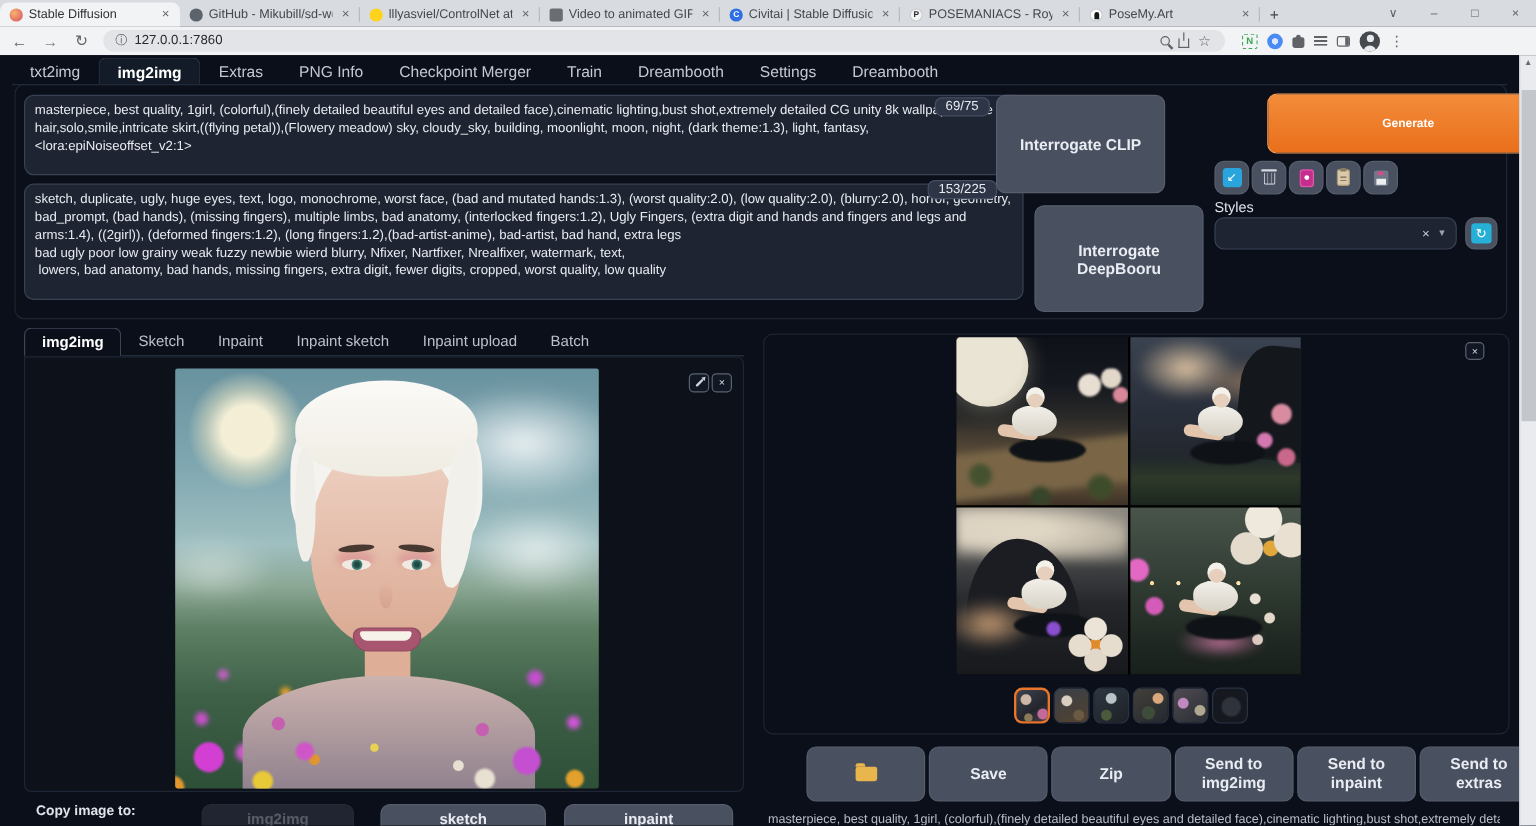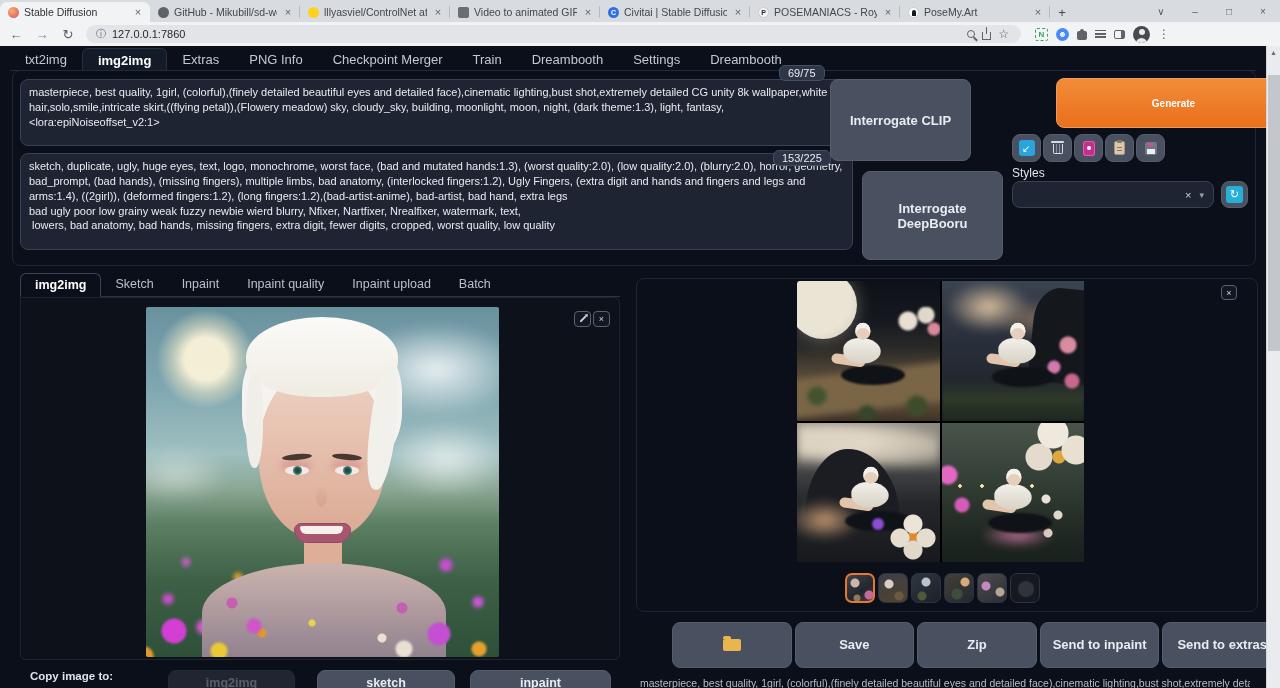--- a/index.html
+++ b/index.html
@@ -57,21 +57,21 @@
   .sect-border { position:absolute; border:1px solid #1c2634; border-radius:8px; pointer-events:none; }
 
   .navrow { position:absolute; left:10px; top:2px; right:10px; height:23px; display:flex; border-bottom:1px solid #202a38; }
   .navtab { padding:4px 15px; font-size:13px; color:#c3c9d4; }
   .navtab.active { color:#ffffff; font-weight:bold; background:#141b28; border:1px solid #273142; border-bottom:none; border-radius:6px 6px 0 0; }
 
   textarea.prm { position:absolute; background:#1e2431; border:1px solid #384256; border-radius:8px; color:#e8ebf1; font-size:11px; line-height:1.35; padding:5px 8px; resize:none; outline:none; font-family:"Liberation Sans","DejaVu Sans",sans-serif; }
   #prompt-box { left:20px; top:33px; width:833px; height:67px; }
   #negative-box { left:20px; top:107px; width:833px; height:97px; }
   .counter { position:absolute; background:#2d3547; border:1px solid #454f63; border-radius:6px; font-size:11px; color:#e8ebf1; padding:1px 8px; }
-  #counter1 { left:779px; top:19px; }
+  #counter1 { left:779px; top:35px; }
   #counter2 { left:773px; top:104px; }
 
   .gbtn { position:absolute; background:#49505f; border:1px solid #565e6e; border-radius:8px; color:#e9ecf2; font-size:13px; font-weight:600; display:flex; align-items:center; justify-content:center; text-align:center; }
   #btn-iclip { left:830px; top:33px; width:141px; height:82px; }
   #btn-ideep { left:862px; top:125px; width:141px; height:89px; padding:0 28px; }
   #btn-generate { left:1012px; top:32px; width:235px; height:50px; background:linear-gradient(180deg,#f austere); background:linear-gradient(180deg,#f28c3a,#ea6f1b); border:1px solid #f39a52; font-size:10px; color:#fff;margin-left:44px; }
 
   .toolrow { position:absolute; left:1012px; top:88px; display:flex; gap:2px; }
   .tool-btn { width:29px; height:28px; background:#49505f; border:1px solid #565e6e; border-radius:8px; display:flex; align-items:center; justify-content:center; }
   .paste-shape { width:16px; height:16px; background:#2aa4dc; border-radius:3px; color:#fff; font-size:10px; display:flex; align-items:center; justify-content:center; }
@@ -364,21 +364,21 @@
       <span class="caret-g">▾</span>
     </div>
     <div class="refresh-btn">
         <span class="refresh-shape">↻</span>
       </div>
 
     <div class="i2itabs">
       <span class="i2itab active">img2img</span>
       <span class="i2itab">Sketch</span>
       <span class="i2itab">Inpaint</span>
-      <span class="i2itab">Inpaint quality</span>
+      <span class="i2itab">Inpaint sketch</span>
       <span class="i2itab">Inpaint upload</span>
       <span class="i2itab">Batch</span>
     </div>
 
     <div class="imgpanel">
       <div class="portrait">
         <div class="p-sun"></div>
         <div class="p-cloud1"></div>
         <div class="p-cloud2"></div>
         <div class="p-cloud3"></div>
@@ -480,20 +480,21 @@
       <div class="thumb t5"></div>
       <div class="thumb t6"></div>
     </div>
 
     <div class="galbtns">
       <div class="galbtn">
           <span class="folder-shape"></span>
         </div>
       <div class="galbtn">Save</div>
       <div class="galbtn">Zip</div>
+      <div class="galbtn">Send to img2img</div>
       <div class="galbtn">Send to inpaint</div>
       <div class="galbtn">Send to extras</div>
     </div>
     <div class="galinfo">masterpiece, best quality, 1girl, (colorful),(finely detailed beautiful eyes and detailed face),cinematic lighting,bust shot,extremely detailed CG unity 8k wallpaper,white hair,solo,smile,intricate skirt,((flying petal)),(Flowery meadow) sky, cloudy_sky, building, moonlight, moon, night, (dark theme:1.3)</div>
   </div>
 
   <div class="vscroll">
     <div class="sb-up">▲</div>
     <div class="sb-thumb"></div>
   </div>

